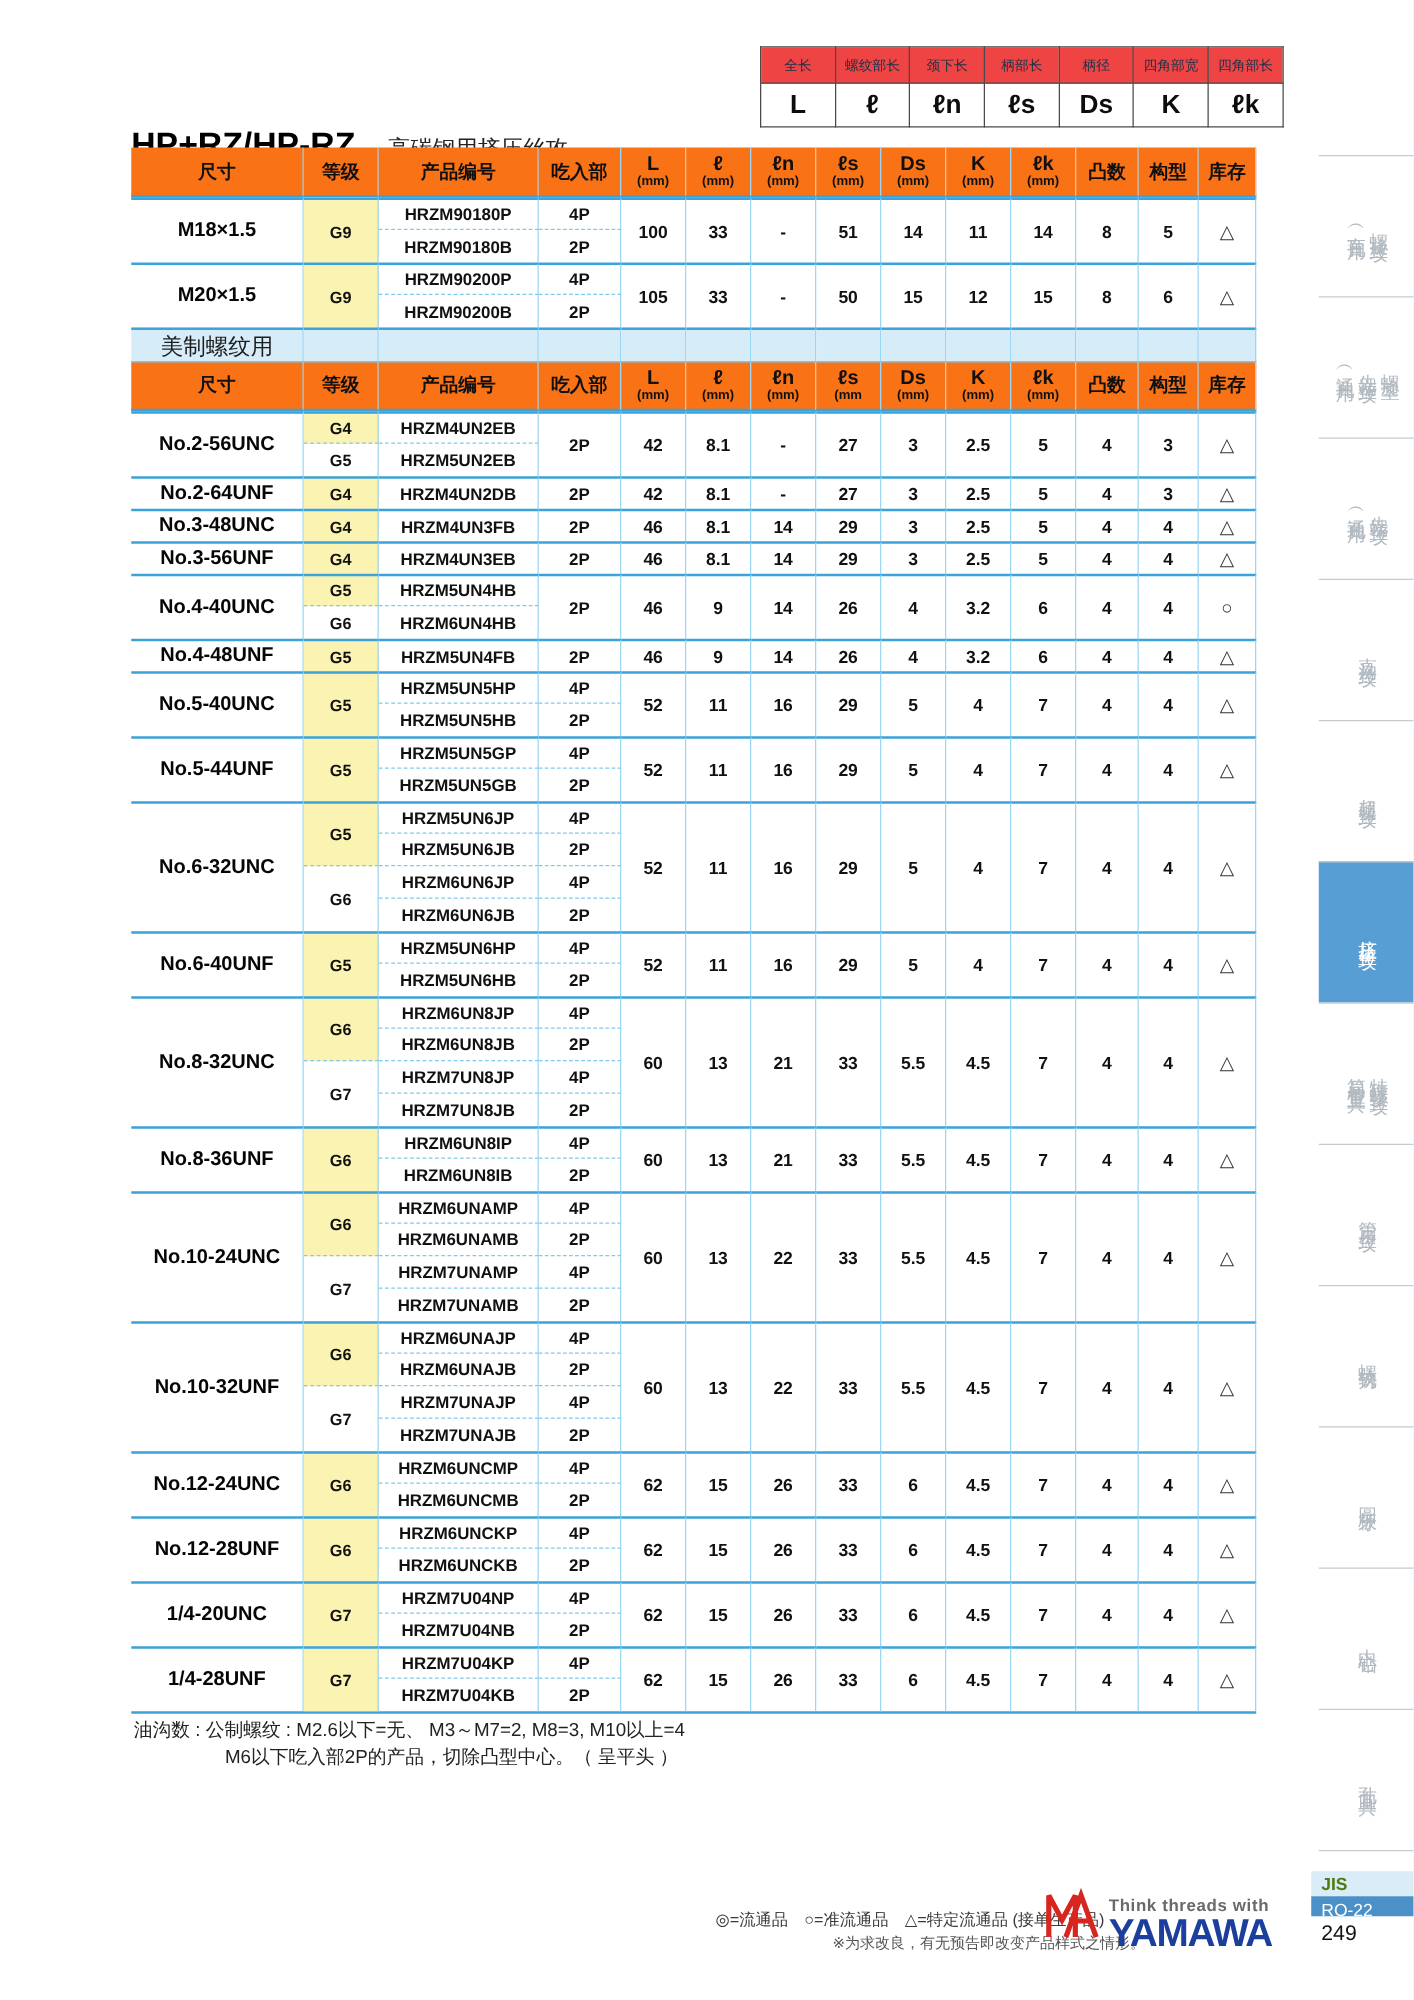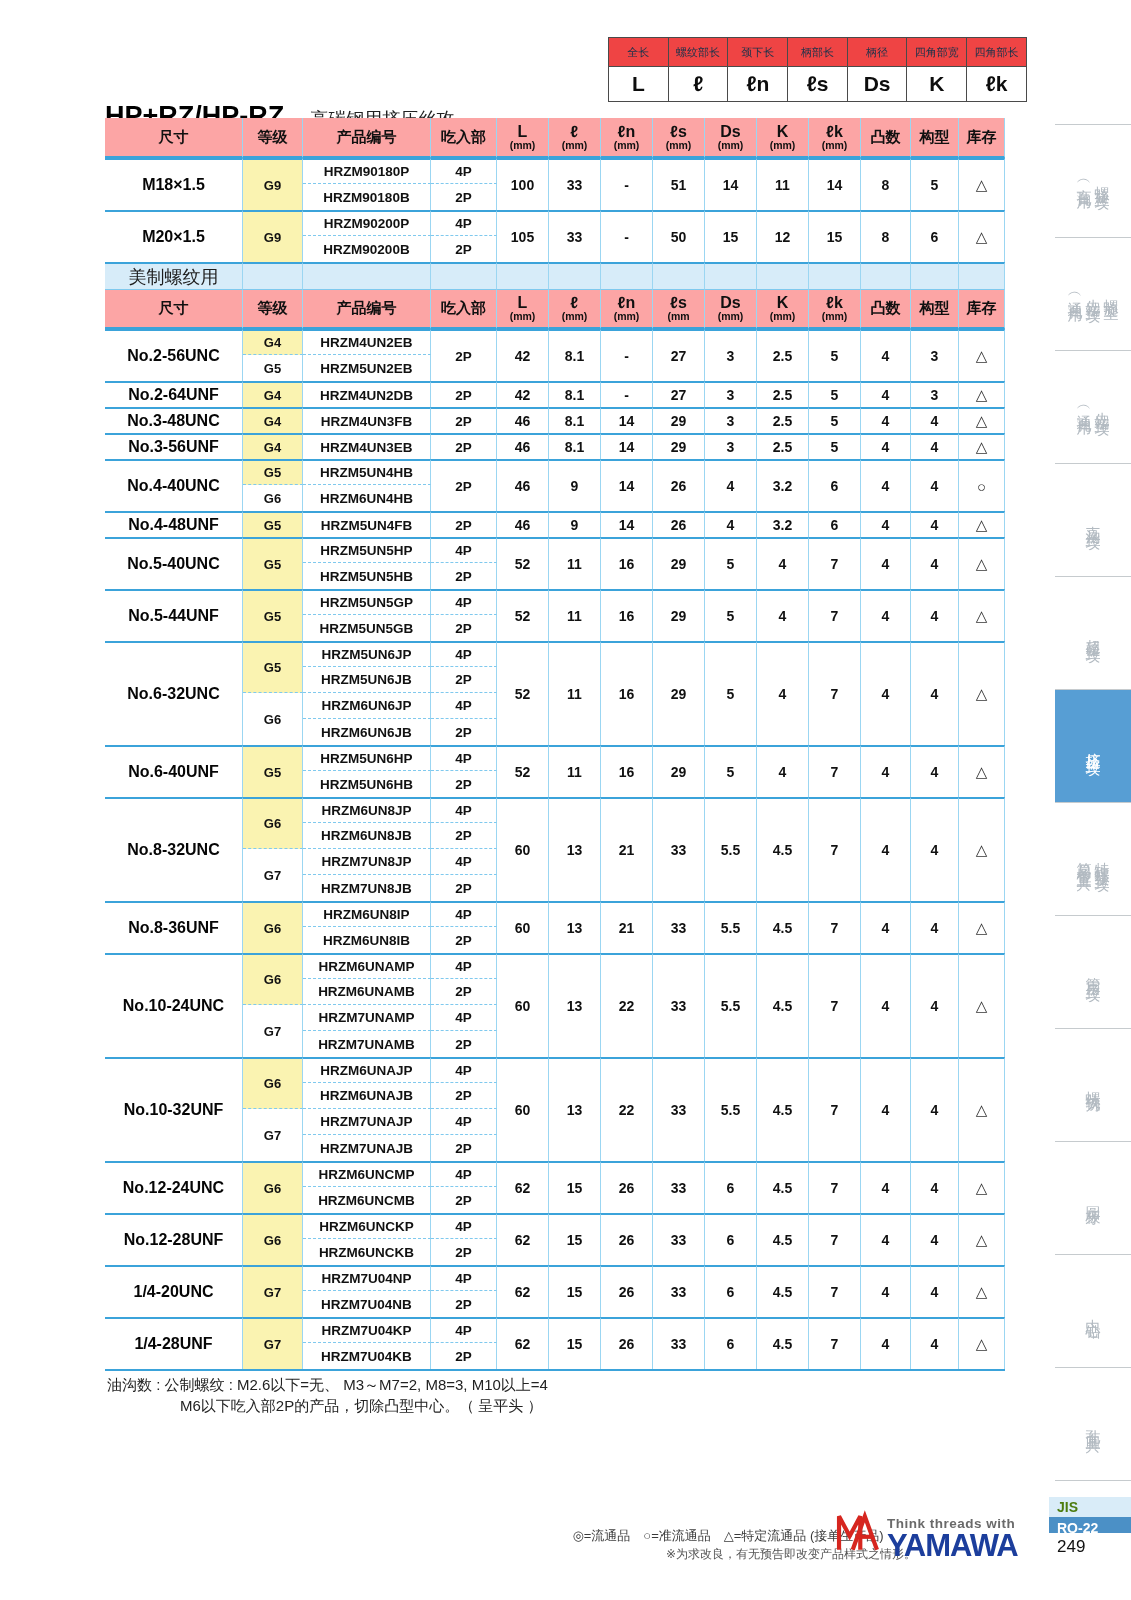--- a/index.html
+++ b/index.html
@@ -19,21 +19,21 @@
   .subtitle{font-size:18px;font-weight:500;color:#222;display:inline-block;margin-left:26px;margin-top:21px;}
 
   
   .table-wrap{position:absolute;left:105px;top:118px;width:900px;border-bottom:2px solid #3ba3da;}
   .main-table{border-collapse:separate;border-spacing:0;table-layout:fixed;width:900px;}
   .main-table tr{height:26px;}
   .main-table tr.hdr{height:40px;}
   .main-table tr.band-row{height:27px;}
   .main-table th,.main-table td{padding:0;text-align:center;vertical-align:middle;
                                 border-right:1px solid #9bd6f2;overflow:hidden;}
-  .main-table th{font-size:15px;font-weight:700;color:#101010;border-bottom:2px solid #3ba3da;background:#fca5a5;}
+  .main-table th{font-size:15px;font-weight:700;color:#101010;border-bottom:2px solid #3ba3da;background:#f97316;}
   .main-table th .sym{display:block;font-size:16px;line-height:16px;font-weight:700;}
   .main-table th .unit{display:block;font-size:10.5px;line-height:11px;font-weight:700;}
   .main-table tr.hdr2 th{border-top:1px solid #7fc9ee;}
   tr.row-start td{border-top:2px solid #3ba3da;}
   td.dash-b{border-bottom:1px dashed #7fc9ee;}
   .c-size{font-size:16px;font-weight:700;color:#060606;}
   .c-grade{font-size:13px;font-weight:700;}
   .c-grade.hl{background:#faf3b1;}
   .c-code{font-size:13.5px;font-weight:700;}
   .c-chamfer{font-size:13.5px;font-weight:700;}
@@ -61,21 +61,21 @@
   .side-tab{height:112px;border-top:1px solid #c6cbce;display:flex;align-items:center;justify-content:center;}
   .side-tab:last-child{border-bottom:1px solid #c6cbce;}
   .vtext{writing-mode:vertical-rl;text-orientation:mixed;font-size:15px;line-height:18px;
          letter-spacing:3px;color:#b2bac1;font-weight:500;}
   .side-tab.active{background:#579ed4;}
   .side-tab.active .vtext{color:#fff;}
 
   
   .jisbox{position:absolute;left:1049px;top:1497px;width:82px;}
   .jis-row1{height:20px;background:#d9ecf8;color:#4d7c0f;font-weight:700;font-size:14px;line-height:20px;padding-left:8px;}
-  .jis-row2{height:16px;background:#4b90c6;color:#fff;font-weight:700;font-size:14px;line-height:22px;padding-left:8px;}
+  .jis-row2{height:16px;background:#4b90c6;color:#fff;font-weight:400;font-size:14px;line-height:22px;padding-left:8px;}
   .pagenum{font-size:17px;color:#111;padding-left:8px;margin-top:4px;}
 </style>
 </head>
 <body>
 
 <div class="page">
 
   <table class="legend-table">
     <tbody>
         <tr>

